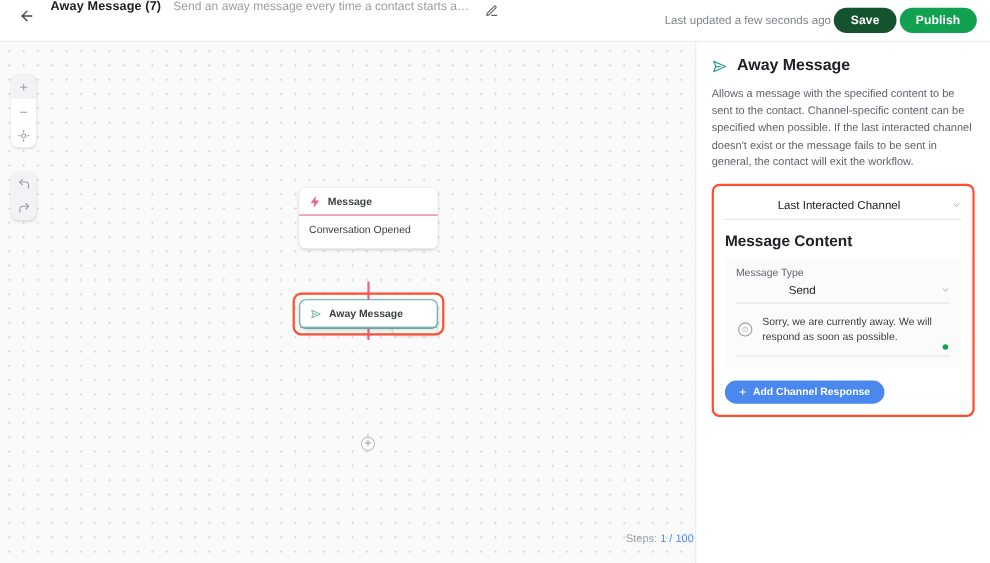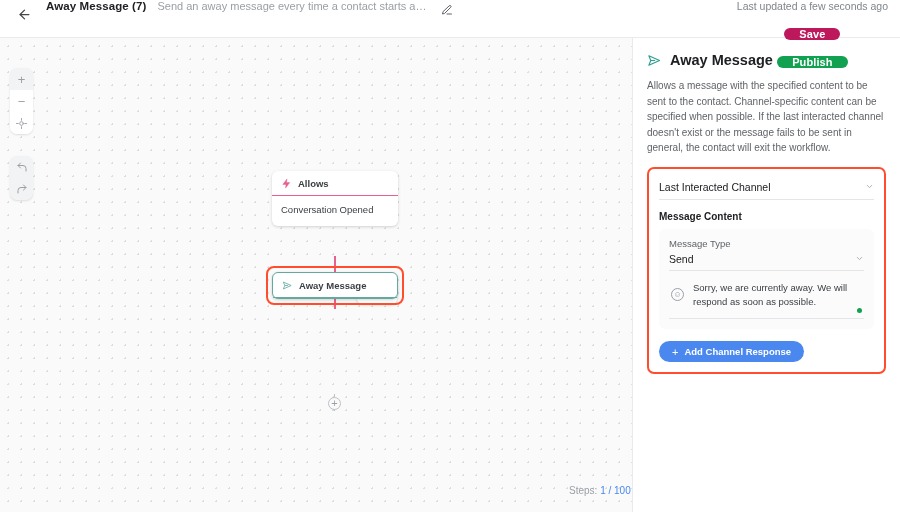--- a/index.html
+++ b/index.html
@@ -29,29 +29,29 @@
   .wf-desc {
     margin-left: 11px; font-size: 11px; color: #9aa0a6; white-space: nowrap;
     max-width: 270px; overflow: hidden; text-overflow: ellipsis;
   }
   .edit-pencil {
     margin-left: 10px; width: 20px; height: 20px;
     display: flex; align-items: center; justify-content: center;
     color: #5f6368; cursor: pointer;
   }
   .topbar-right {
-    margin-left: auto; display: flex; align-items: center; gap: 16px; margin-right: 12px; flex-direction: column;
+    margin-left: auto; display: flex; align-items: center; gap: 3px; margin-right: 12px;
   }
   .last-updated { font-size: 10.5px; color: #80868b; white-space: nowrap; }
   .btn-pill {
     border: none; border-radius: 14px; height: 23px; padding: 0 15px;
     font-size: 11px; font-weight: bold; color: #fff; cursor: pointer;
     font-family: "Liberation Sans", sans-serif; letter-spacing: .1px;
   }
-  .btn-save { background: #be185d; }
+  .btn-save { background: #14532d; }
   .btn-publish { background: #12a150; }
 
   
   .canvas {
     position: absolute; left: 0; top: 38px; width: 632px; height: 474px;
     background-color: #fafafa;
     background-image: radial-gradient(#dcdcdc 1px, transparent 1px);
     background-size: 13px 13px;
     background-position: 2px 2px;
     overflow: hidden;
@@ -146,24 +146,24 @@
   }
   .panel-form {
     margin-top: 11px; border: 2px solid #ff4d2e; border-radius: 7px;
     padding: 9px 10px 10px 10px;
   }
   .field-label { font-size: 9.5px; color: #5f6368; }
   .select-row {
     display: flex; align-items: center; justify-content: space-between;
     border-bottom: 1px solid #e3e5e8; padding: 3px 0 6px 0;
   }
-  .select-val { font-size: 10.5px; color: #202124; }
+  .select-val { font-size: 10.5px; color: #202124; margin-left: 48px; }
   .chev { color: #9aa0a6; font-size: 9px; line-height: 1; }
   .section-label {
-    margin-top: 11px; font-size: 10px; font-weight: bold; color: #202124;
+    margin-top: 11px; font-size: 14px; font-weight: bold; color: #202124;
   }
   .accordion {
     margin-top: 7px; background: #fbfbfc; border-radius: 6px; padding-bottom: 10px;
   }
   .accordion-head {
     display: flex; align-items: center; gap: 7px;
     background: #f2f3f5; border-radius: 6px 6px 0 0; padding: 7px 10px;
   }
   .accordion-head-label { font-size: 10px; font-weight: bold; color: #202124; }
   .accordion-body { padding: 9px 10px 0 10px; }
@@ -250,21 +250,21 @@
             <path d="M4 20v-5a6 6 0 0 1 6-6h10"></path>
         </svg>
       </div>
     </div>
 
     <div class="node node-trigger">
       <div class="node-head">
         <svg width="11" height="11" viewBox="0 0 24 24" fill="#e8608f" stroke="#e8608f" stroke-width="1" stroke-linejoin="round">
           <polygon points="13 2 4 14 11 14 10 22 19 10 12 10 13 2"></polygon>
         </svg>
-        <span class="node-head-label">Allows</span>
+        <span class="node-head-label">Message</span>
       </div>
       <div class="node-body">Conversation Opened</div>
     </div>
 
     <div class="conn conn-1"></div>
     <div class="plus-node plus-pink">+</div>
     <div class="conn conn-2"></div>
 
     <div class="node-toolbar">
       <div class="tb-btn">

